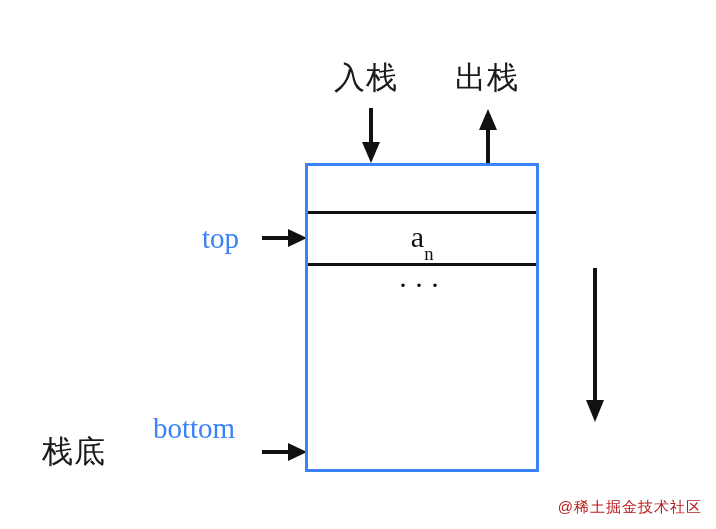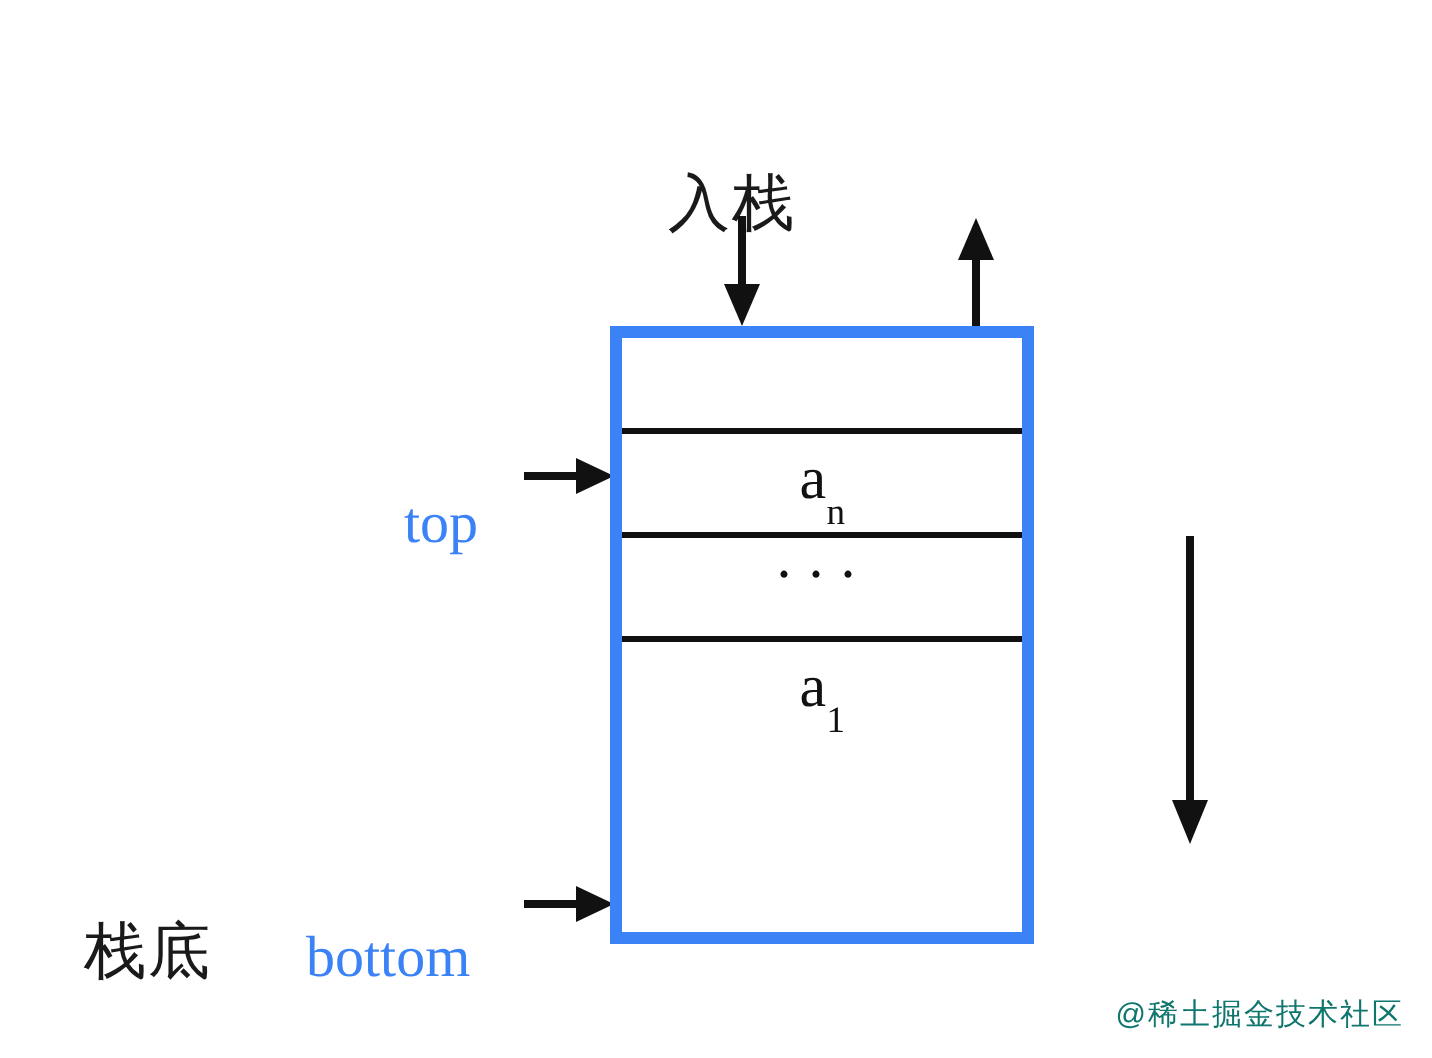--- a/index.html
+++ b/index.html
@@ -10,21 +10,21 @@
   #canvas {
     position: relative;
     width: 716px;
     height: 529px;
     background: #ffffff;
     overflow: hidden;
     font-family: "Liberation Sans", sans-serif;
   }
 
   
-  .abs { position: absolute; white-space: nowrap; margin-top: 24px; }
+  .abs { position: absolute; white-space: nowrap; }
 
   .cjk {
     font-family: "Liberation Sans", "DejaVu Sans", sans-serif;
     color: #1a1a1a;
     font-size: 31px;
     line-height: 1;
     letter-spacing: 1px;
   }
 
   .serif-label {
@@ -32,24 +32,24 @@
     color: #3b82f6;
     font-size: 29px;
     line-height: 1;
   }
 
   
   #stack-box {
     position: absolute;
     left: 305px;
     top: 163px;
-    width: 212px;
+    width: 234px;
     height: 309px;
     box-sizing: border-box;
-    border: 6px solid #3b82f6;
+    border: 3px solid #3b82f6;
     background: #ffffff;
   }
   .stack-cell {
     position: relative;
     box-sizing: border-box;
     height: 52px;
     border-top: 3px solid #111111;
     display: flex;
     align-items: center;
     justify-content: center;
@@ -87,32 +87,33 @@
   
   .arrow-svg { position: absolute; display: block; overflow: visible; }
 
   
   #watermark {
     position: absolute;
     right: 14px;
     bottom: 12px;
     font-family: "Liberation Sans", "DejaVu Sans", sans-serif;
     font-size: 15px;
-    color: #0f766e;
+    color: #b91c1c;
     letter-spacing: 1px;
     user-select: none;
   }
 </style>
 </head>
 <body>
 
 <div id="canvas">
 
   <div class="abs cjk" style="left:334px; top:62px;">入栈</div>
 
+  <div class="abs cjk" style="left:455px; top:62px;">出栈</div>
 
   <svg class="arrow-svg" style="left:358px; top:108px;" width="26" height="56" viewBox="0 0 26 56">
     <line x1="13" y1="0" x2="13" y2="40" stroke="#111111" stroke-width="4"></line>
     <polygon points="13,55 4,34 22,34" fill="#111111"></polygon>
   </svg>
 
   <svg class="arrow-svg" style="left:475px; top:108px;" width="26" height="56" viewBox="0 0 26 56">
     <line x1="13" y1="56" x2="13" y2="16" stroke="#111111" stroke-width="4"></line>
     <polygon points="13,1 4,22 22,22" fill="#111111"></polygon>
   </svg>
@@ -120,44 +121,41 @@
 
   <div class="abs serif-label" style="left:202px; top:224px;">top</div>
 
   <svg class="arrow-svg" style="left:262px; top:227px;" width="46" height="22" viewBox="0 0 46 22">
     <line x1="0" y1="11" x2="30" y2="11" stroke="#111111" stroke-width="4"></line>
     <polygon points="45,11 26,2 26,20" fill="#111111"></polygon>
   </svg>
 
   <div class="abs cjk" style="left:42px; top:436px;">栈底</div>
 
-  <div class="abs serif-label" style="left:153px; top:441px;">bottom</div>
+  <div class="abs serif-label" style="left:153px; top:414px;">bottom</div>
 
   <svg class="arrow-svg" style="left:262px; top:441px;" width="46" height="22" viewBox="0 0 46 22">
     <line x1="0" y1="11" x2="30" y2="11" stroke="#111111" stroke-width="4"></line>
     <polygon points="45,11 26,2 26,20" fill="#111111"></polygon>
   </svg>
 
   <div id="stack-box">
 
     <div class="stack-cell empty-slot"></div>
 
     <div class="stack-cell">
       <span class="cell-text"><span>a</span><sub>n</sub></span>
     </div>
 
     <div class="stack-cell">
       <span class="dots">···</span>
     </div>
 
 
 
-    <div class="stack-cell">
-      <span class="cell-text"><span>a</span><sub>1</sub></span>
-    </div>
 
   </div>
 
 
   <svg class="arrow-svg" style="left:583px; top:268px;" width="24" height="155" viewBox="0 0 24 155">
     <line x1="12" y1="0" x2="12" y2="138" stroke="#111111" stroke-width="4"></line>
     <polygon points="12,154 3,132 21,132" fill="#111111"></polygon>
   </svg>
 
 

